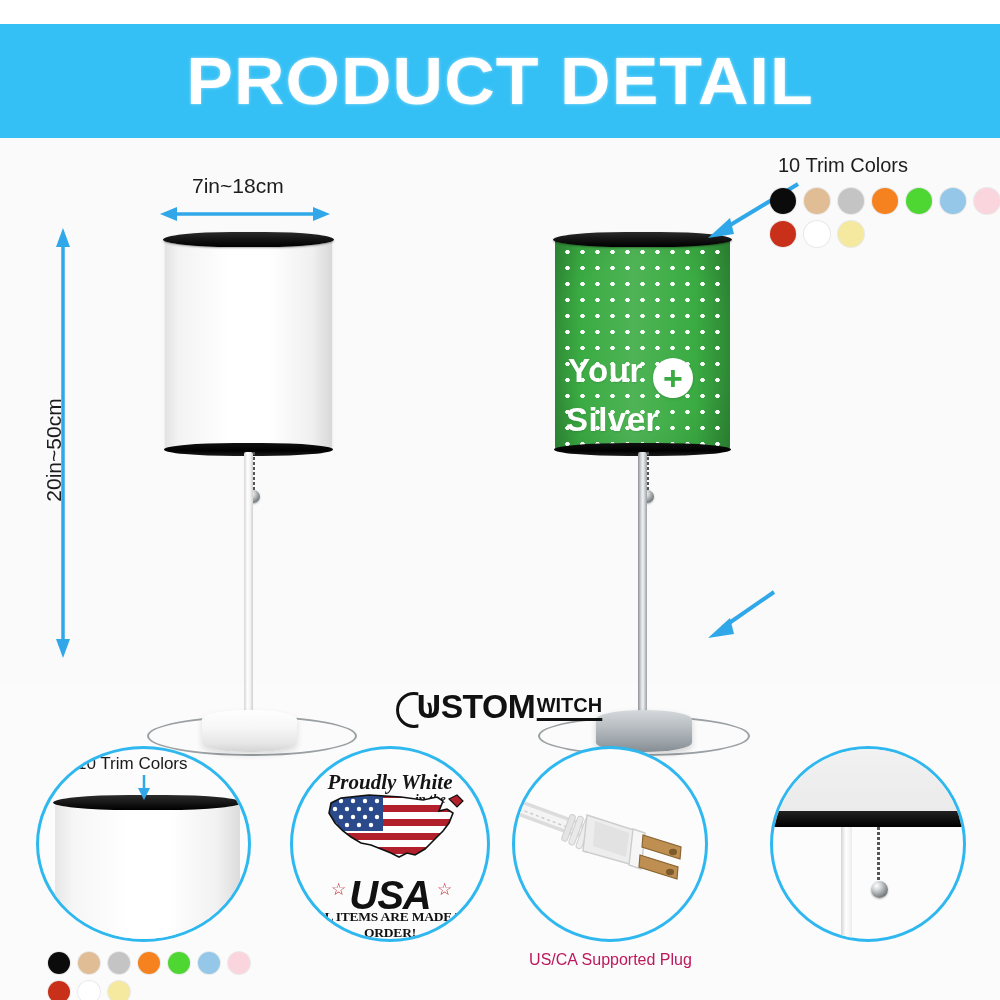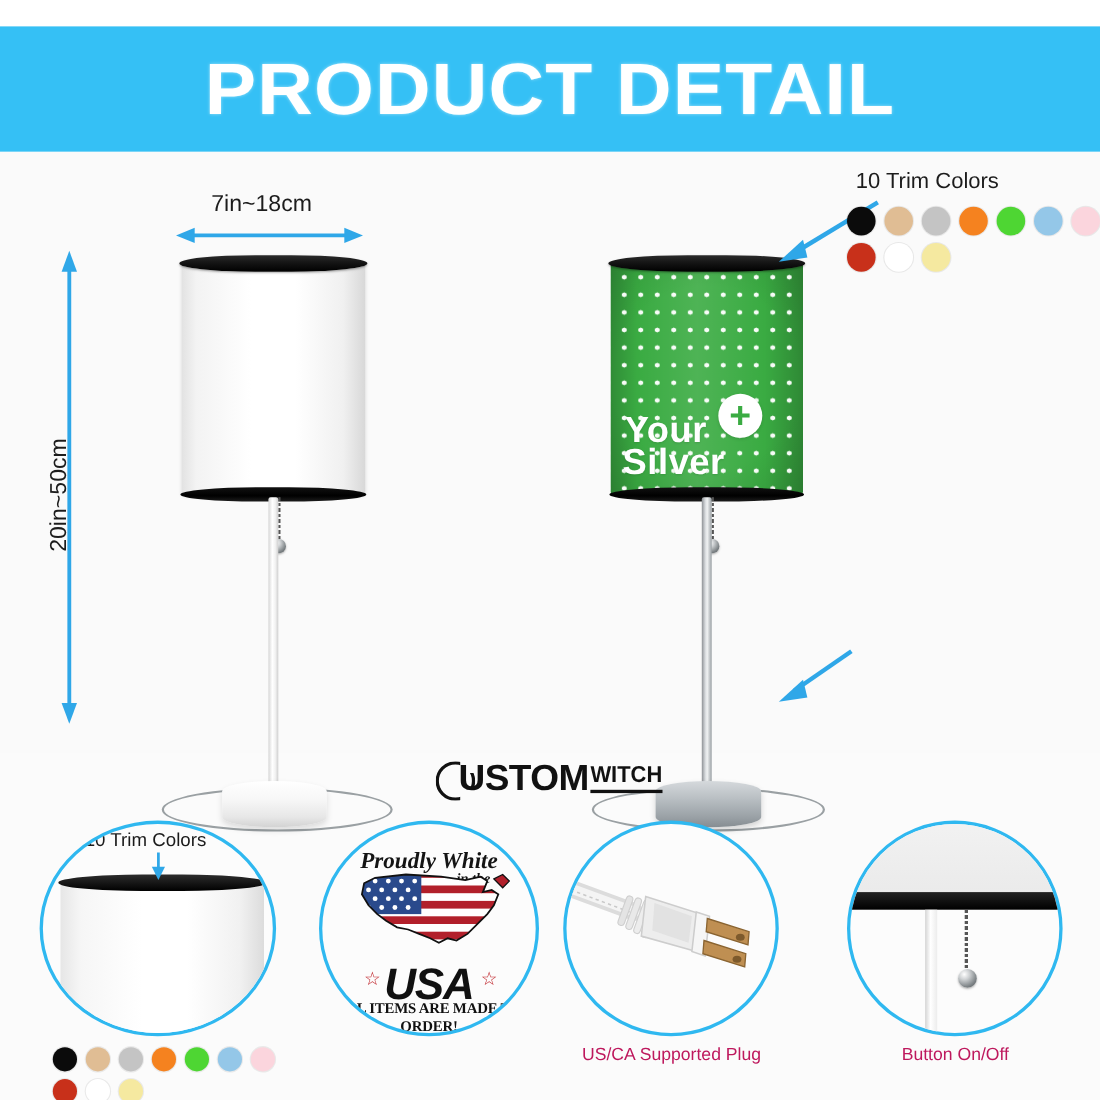--- a/index.html
+++ b/index.html
@@ -244,21 +244,21 @@
 
     <div class="lamp" style="left:540px; top:90px; width:230px; height:440px;">
 
       <div class="shade" style="left:15px; top:10px; width:175px; height:212px;">
         <div class="shade-body shade-green">
           <div class="dots"></div>
         </div>
         <div class="trim-top" style="top:-6px;"></div>
         <div class="trim-bot" style="bottom:-6px;"></div>
 
-        <div class="design-text" style="left:13px; top:136px; font-size:33px;">Your</div>
+        <div class="design-text" style="left:13px; top:116px; font-size:33px;">Your</div>
         <div class="plus-badge" style="left:98px; top:120px;">+</div>
         <div class="design-text" style="left:11px; top:165px; font-size:33px;">Silver</div>
       </div>
 
       <div class="chain" style="left:107px; top:224px; height:44px;"></div>
       <div class="chain-ball" style="left:101px; top:262px;"></div>
 
       <div class="pole pole-silver" style="left:98px; top:224px; height:292px;"></div>
 
       <div class="cord-ring" style="left:-2px; top:488px; width:212px; height:40px;"></div>
@@ -439,16 +439,15 @@
         <div style="position:absolute; left:-8px; top:62px; width:212px; height:16px;
                     background:linear-gradient(180deg,#222,#000);"></div>
 
         <div style="position:absolute; left:68px; top:78px; width:11px; height:120px;
                     background:linear-gradient(90deg,#d4d4d4,#ffffff 45%,#ececec);"></div>
 
         <div class="chain" style="left:104px; top:78px; height:62px; width:3px;"></div>
         <div class="chain-ball" style="left:98px; top:132px; width:17px; height:17px;"></div>
       </div>
     </div>
-    <div class="feat-caption" style="left:-4px; top:205px; width:205px;">Button On/Off</div>
   </div>
 
 </div>
 
 </body></html>

